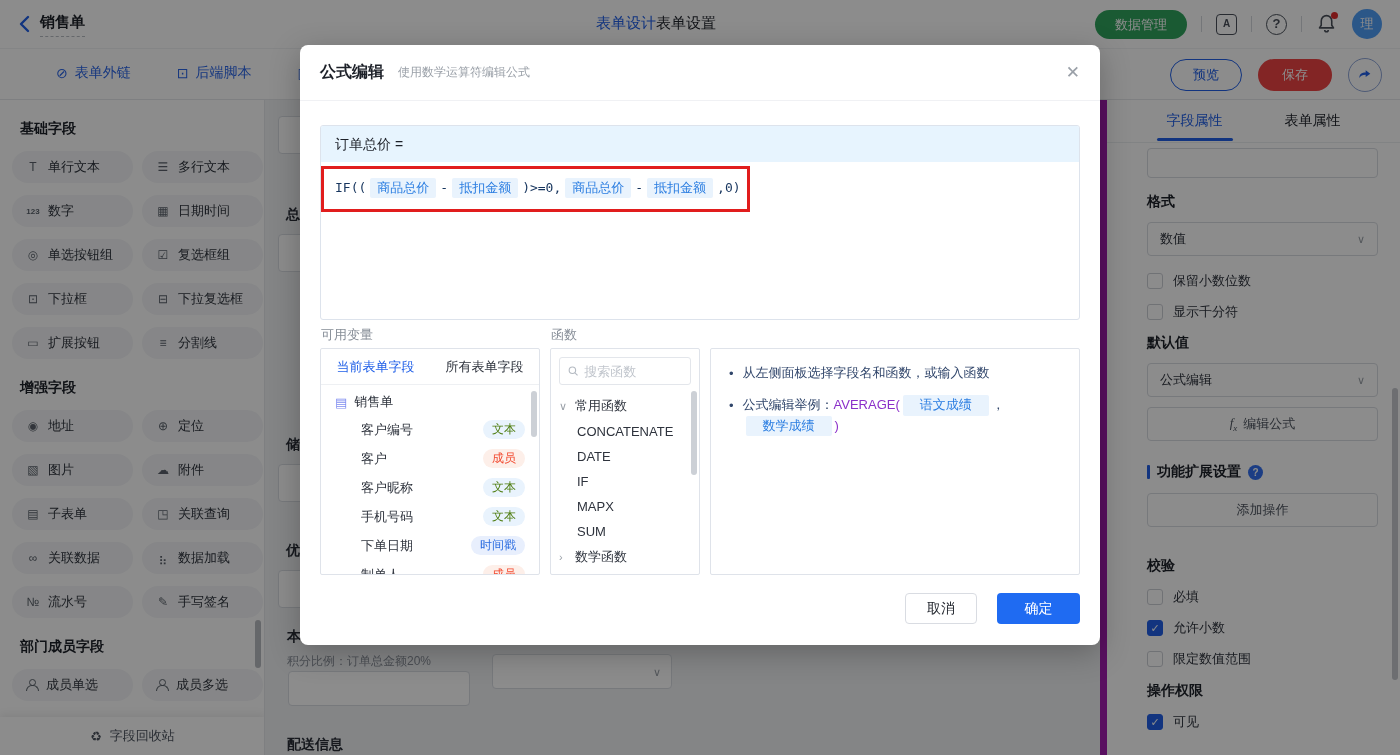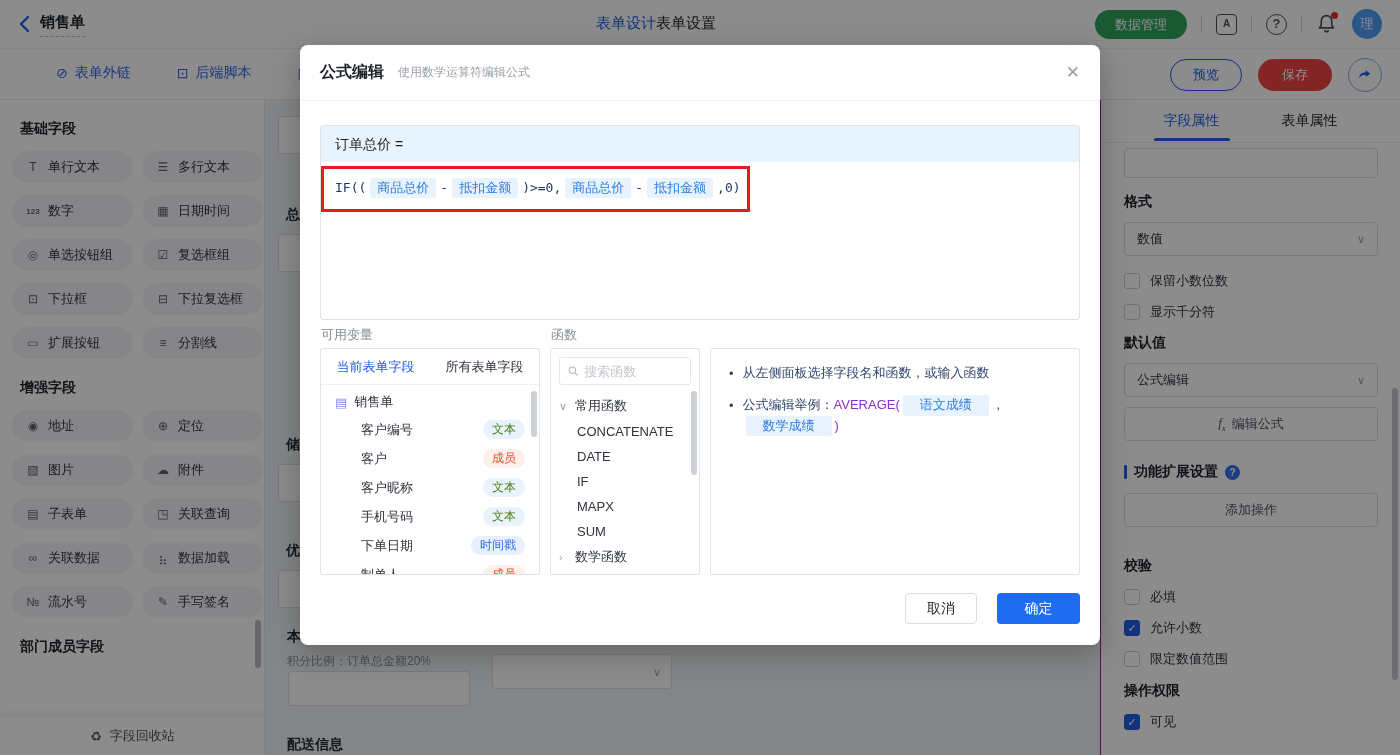--- a/index.html
+++ b/index.html
@@ -66,28 +66,28 @@
   .canvas { position:absolute; top:100px; left:265px; width:835px; bottom:0; background:#f0f2f5; z-index:0; }
   .c-box { position:absolute; background:#fff; border:1px solid #d9dce2; border-radius:4px; }
   .c-label { position:absolute; font-size:14px; font-weight:600; color:#2a2f38; }
   .c-hint { position:absolute; font-size:12px; color:#8a9099; }
   .c-select { position:absolute; background:#fff; border:1px solid #d9dce2; border-radius:4px; }
   .c-select .chev { position:absolute; right:10px; top:50%; transform:translateY(-50%);
                     color:#9aa0a8; font-size:11px; }
 
   
   .rpanel { position:absolute; top:100px; left:1100px; width:300px; bottom:0; background:#fff;
-            border-left:1px solid #a21caf; z-index:1; overflow:hidden; }
+            border-left:7px solid #a21caf; z-index:1; overflow:hidden; }
   .rp-tabs { height:43px; display:flex; justify-content:center; gap:58px; align-items:center;
              border-bottom:1px solid #eceef1; font-size:14px; }
   .rp-tab { position:relative; padding:11px 2px; font-weight:500; color:#1d2129; }
   .rp-tab.active { color:#2160e8; }
   .rp-tab.active::after { content:""; position:absolute; left:-8px; right:-8px; bottom:0;
                           height:3px; background:#2160e8; border-radius:2px; }
-  .rp-body { padding:5px 22px 0 23px; }
+  .rp-body { padding:5px 22px 0 40px; }
   .rp-input { height:30px; border:1px solid #d9dce2; border-radius:4px; background:#fff; }
   .rp-label { font-size:14px; font-weight:700; color:#1d2129; }
   .rp-select { position:relative; height:34px; border:1px solid #d9dce2; border-radius:4px;
                font-size:13px; color:#2e333d; line-height:32px; padding-left:12px; }
   .rp-select .chev { position:absolute; right:12px; top:0; color:#9aa0a8; font-size:11px; }
   .chk { display:flex; align-items:center; gap:10px; font-size:13px; color:#2e333d; margin-bottom:13px; }
   .chk .box { width:16px; height:16px; border:1px solid #cdd0d6; border-radius:3px; background:#fff;
               flex:none; text-align:center; line-height:14px; font-size:11px; color:#fff; }
   .chk .box.on { background:#2160e8; border-color:#2160e8; }
   .rp-btn { height:34px; border:1px solid #d9dce2; border-radius:4px; background:#fff;
@@ -296,20 +296,30 @@
           <div class="pill">
             <span class="g">№</span>
             <span>流水号</span>
           </div>
           <div class="pill">
             <span class="g">✎</span>
             <span>手写签名</span>
           </div>
         </div>
         <div class="sec-title">部门成员字段</div>
+        <div class="pill-grid">
+          <div class="pill">
+            <span class="p-icon"></span>
+            <span>成员单选</span>
+          </div>
+          <div class="pill">
+            <span class="p-icon"></span>
+            <span>成员多选</span>
+          </div>
+        </div>
       </div>
     <div class="sb-thumb"></div>
     <div class="recycle">
       <span>♻</span>
       <span>字段回收站</span>
     </div>
   </div>
 
   <div class="canvas">
     <div class="c-box" style="left:13px;top:16px;width:120px;height:38px;"></div>

